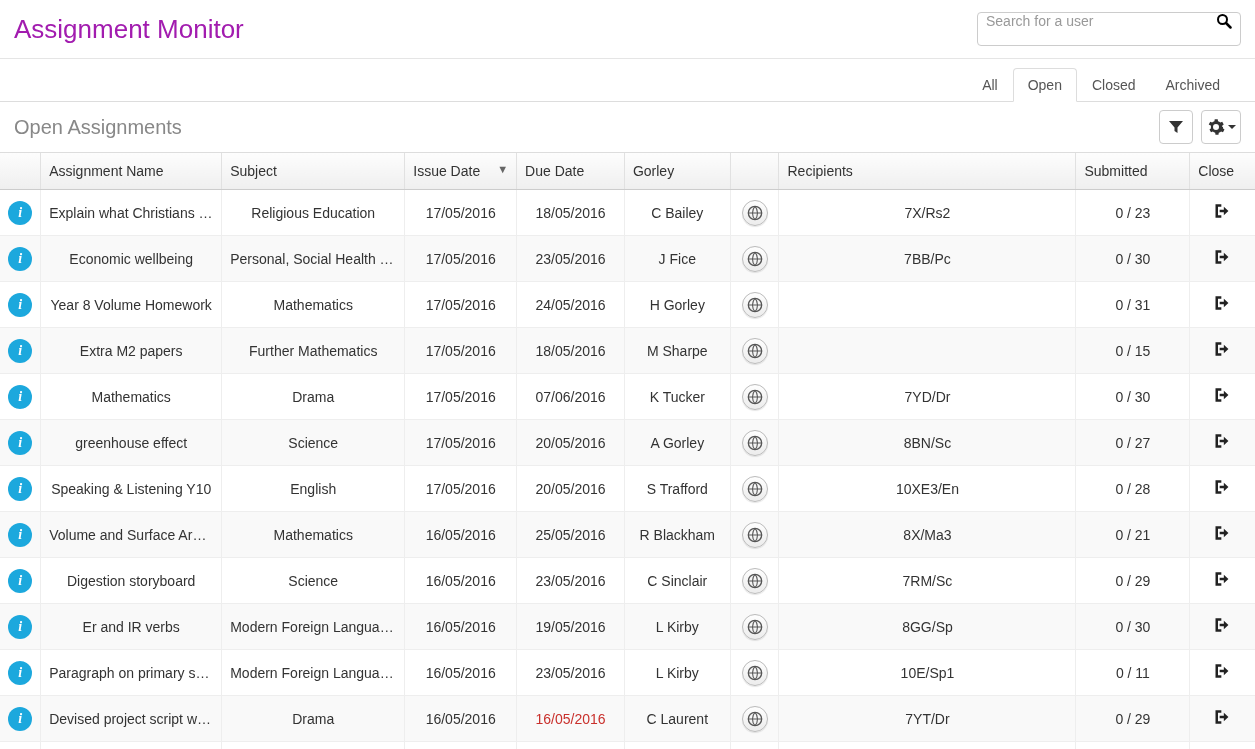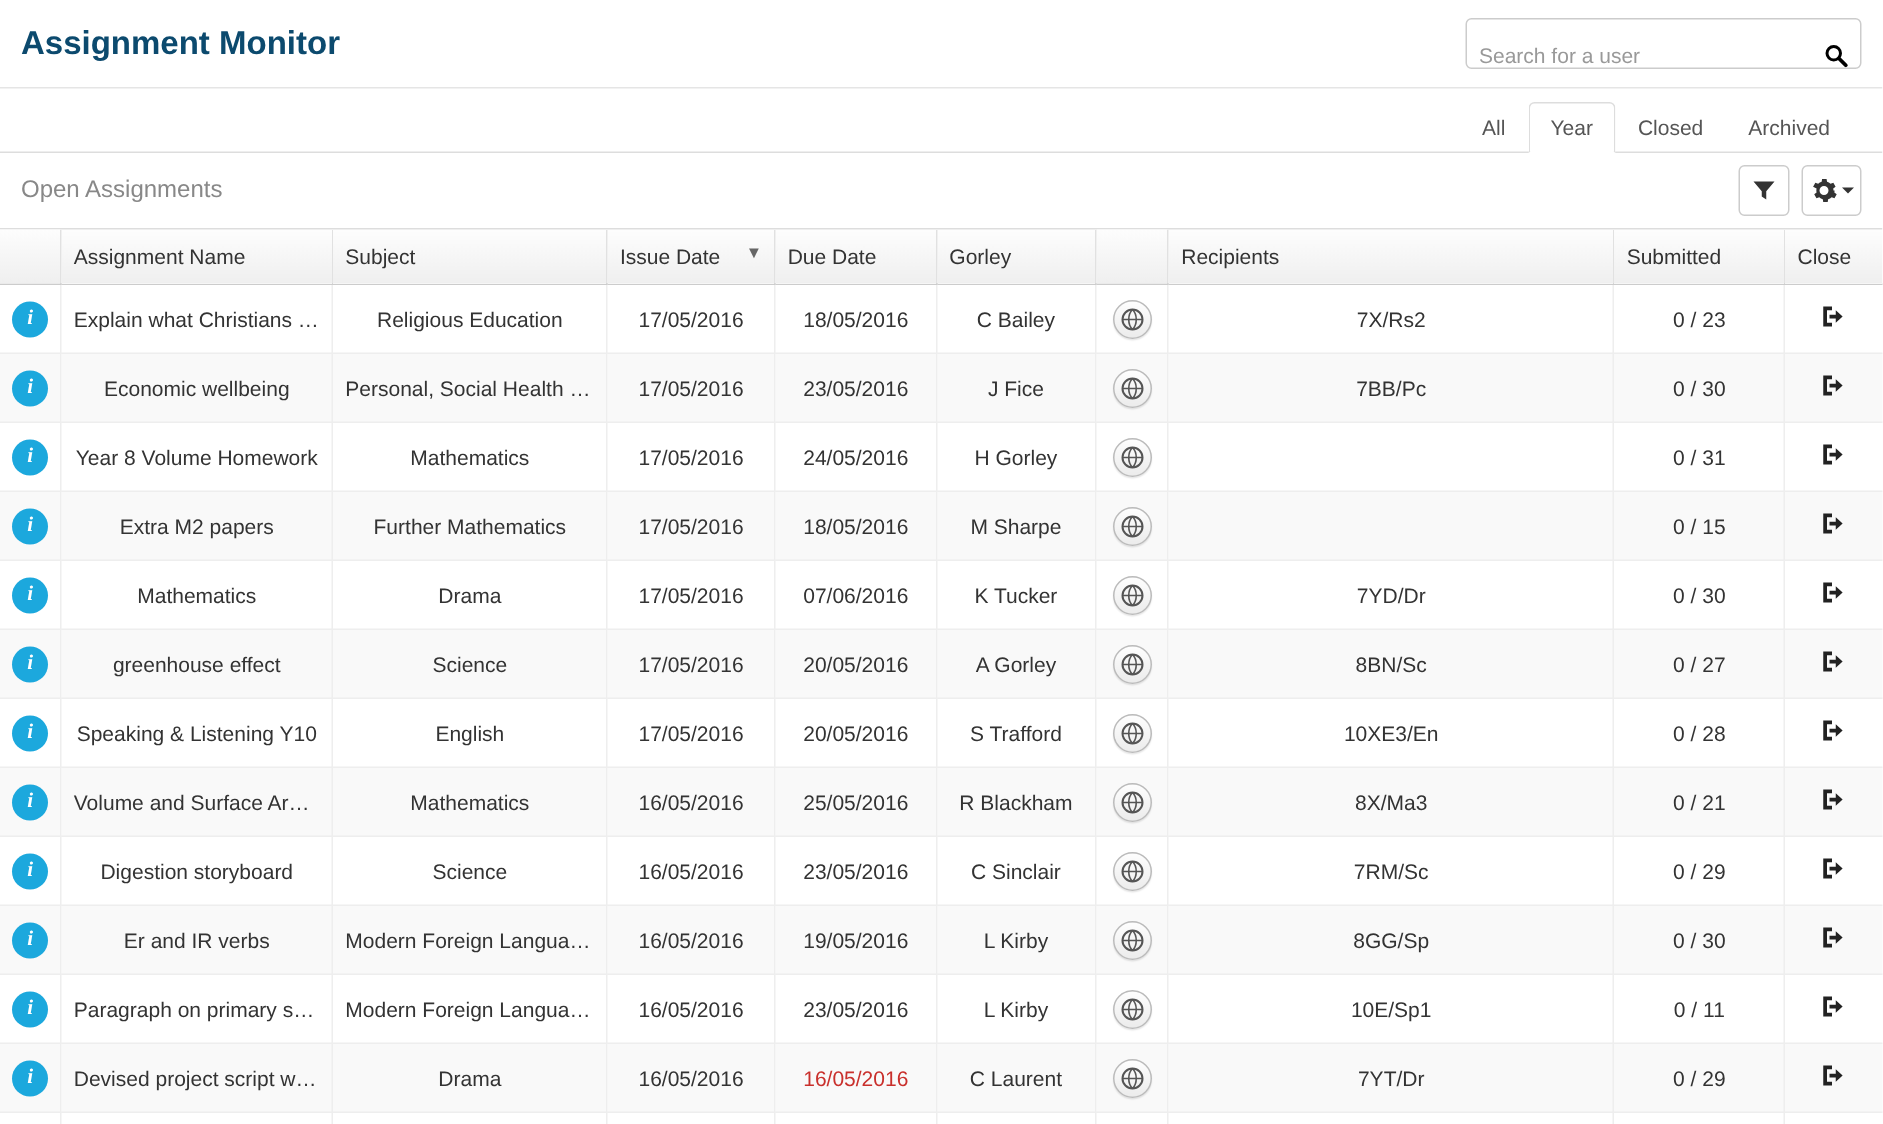--- a/index.html
+++ b/index.html
@@ -10,27 +10,27 @@
     background: #fff;
   }
   .header {
     display: flex;
     align-items: center;
     justify-content: space-between;
     padding: 12px 14px;
     border-bottom: 1px solid #e5e5e5;
   }
   .page-title {
-    font-size: 22px;
-    font-weight: 700;
-    color: #0c4a6e;
+    font-size: 26px;
+    font-weight: 400;
+    color: #a21caf;
   }
   .search-wrap {
     display: flex;
-    align-items: flex-end;
+    align-items: flex-start;
     border: 1px solid #ccc;
     border-radius: 4px;
     background: #fff;
     width: 264px;
     height: 34px;
     padding: 0 8px;
     gap: 28px;
   }
   .search-wrap input {
     flex: 1;
@@ -66,21 +66,21 @@
     color: #555;
   }
   .subheader {
     display: flex;
     align-items: center;
     justify-content: space-between;
     padding: 8px 14px;
   }
   .subtitle {
     color: #888;
-    font-size: 16px;
+    font-size: 20px;
   }
   .toolbar {
     display: flex;
     gap: 8px;
   }
   .tool-btn {
     border: 1px solid #ccc;
     border-radius: 4px;
     background: #fff;
     width: 34px;
@@ -182,21 +182,21 @@
     <input type="text" placeholder="Search for a user" style="">
     <svg class="search-icon-svg" width="16" height="16" viewBox="0 0 16 16">
       <circle cx="6.5" cy="6.5" r="4.5" fill="none" stroke="#000" stroke-width="2"></circle>
       <line x1="10" y1="10" x2="14.5" y2="14.5" stroke="#000" stroke-width="2.5" stroke-linecap="round"></line>
     </svg>
   </div>
 </div>
 
 <div class="tabs-row">
   <div class="tab">All</div>
-  <div class="tab active">Year</div>
+  <div class="tab active">Open</div>
   <div class="tab">Closed</div>
   <div class="tab">Archived</div>
 </div>
 
 <div class="subheader">
   <div class="subtitle">Open Assignments</div>
   <div class="toolbar">
     <div class="tool-btn">
       <svg width="16" height="16" viewBox="0 0 16 16">
         <path d="M1 2 L15 2 L9.5 8.5 L9.5 14 L6.5 12 L6.5 8.5 Z" fill="#333"></path>

